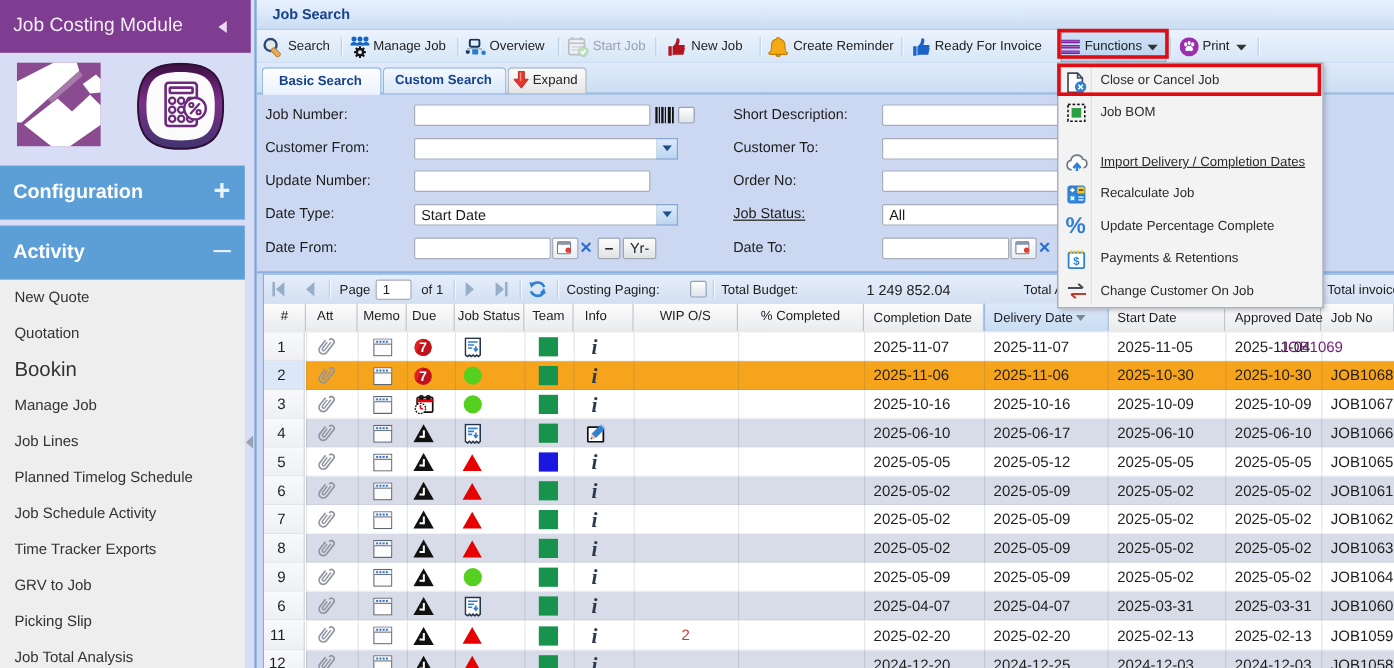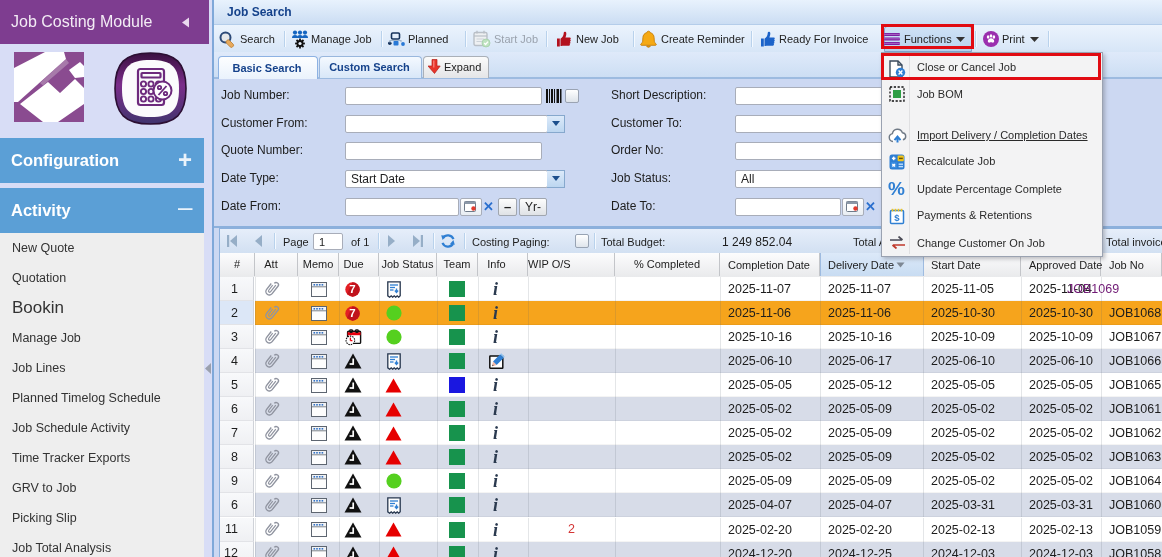--- a/index.html
+++ b/index.html
@@ -123,21 +123,21 @@
 <div class="a tbtxt" style="left:311px;top:33px;">Manage Job</div>
 <div class="a sep" style="left:381px;top:31px;height:16px;"></div>
 
 <svg class="a" style="left:388px;top:32px" width="17" height="14" viewBox="0 0 17 14">
  <circle cx="1.8" cy="11.2" r="1.8" fill="#16335c"></circle>
  <rect x="3.5" y="1" width="8" height="6" rx="1.2" fill="none" stroke="#16335c" stroke-width="1.6"></rect>
  <polyline points="2,10.5 2,8.5 13,8.5 13,10" fill="none" stroke="#9db4cc" stroke-width="1.2"></polyline>
  <rect x="5.5" y="9" width="5" height="4.5" rx="0.8" fill="#2979d6"></rect>
  <circle cx="15" cy="12" r="1.9" fill="#2979d6"></circle>
 </svg>
-<div class="a tbtxt" style="left:408px;top:33px;">Planned</div>
+<div class="a tbtxt" style="left:408px;top:33px;">Overview</div>
 <div class="a sep" style="left:465px;top:31px;height:16px;"></div>
 
 <svg class="a" style="left:473px;top:30px" width="18" height="18" viewBox="0 0 18 18">
  <rect x="1" y="2.5" width="13" height="13" rx="1.5" fill="#eef0f2" stroke="#b9bfc7" stroke-width="1.4"></rect>
  <line x1="1" y1="6" x2="14" y2="6" stroke="#b9bfc7" stroke-width="1.2"></line>
  <line x1="4" y1="0.8" x2="4" y2="3.6" stroke="#b9bfc7" stroke-width="1.4"></line>
  <line x1="11" y1="0.8" x2="11" y2="3.6" stroke="#b9bfc7" stroke-width="1.4"></line>
  <g stroke="#ccd2d8" stroke-width="1">
       <line x1="3.5" y1="9" x2="11.5" y2="9"></line>
       <line x1="3.5" y1="11.5" x2="11.5" y2="11.5"></line>
@@ -225,21 +225,21 @@
       <rect x="14" width="1.5" height="14"></rect>
     </g>
   </svg>
 <div class="a" style="left:565px;top:89px;width:12px;height:12px;background:linear-gradient(#fff,#dde3ea);border:1px solid #9aa3b2;border-radius:2px;"></div>
 <div class="a lbl" style="left:221px;top:115.5px;">Customer From:</div>
 <div class="a inp" style="left:345px;top:114.5px;width:201px;height:16px;"></div>
 <div class="a combo-trig" style="left:547px;top:114.5px;width:17px;height:16px;"></div>
 <svg class="a" style="left:552px;top:120.5px" width="8" height="5" viewBox="0 0 8 5">
     <polygon points="0,0 8,0 4,5" fill="#1c4f8d"></polygon>
   </svg>
-<div class="a lbl" style="left:221px;top:143px;">Quote Number:</div>
+<div class="a lbl" style="left:221px;top:143px;">Update Number:</div>
 <div class="a inp" style="left:345px;top:142px;width:195px;height:16px;"></div>
 <div class="a lbl" style="left:221px;top:171px;">Date Type:</div>
 <div class="a inp" style="left:345px;top:170px;width:201px;height:16px;"></div>
 <div class="a lbl" style="left:351px;top:172px;">Start Date</div>
 <div class="a combo-trig" style="left:547px;top:170px;width:17px;height:16px;"></div>
 <svg class="a" style="left:552px;top:176px" width="8" height="5" viewBox="0 0 8 5">
     <polygon points="0,0 8,0 4,5" fill="#1c4f8d"></polygon>
   </svg>
 <div class="a lbl" style="left:221px;top:198.5px;">Date From:</div>
 <div class="a inp" style="left:345px;top:197.5px;width:112px;height:16px;"></div>
@@ -256,21 +256,21 @@
 <div class="a lbl" style="left:611px;top:88px;">Short Description:</div>
 <div class="a inp" style="left:735px;top:87px;width:195px;height:16px;"></div>
 <div class="a lbl" style="left:611px;top:115.5px;">Customer To:</div>
 <div class="a inp" style="left:735px;top:114.5px;width:201px;height:16px;"></div>
 <div class="a combo-trig" style="left:937px;top:114.5px;width:17px;height:16px;"></div>
 <svg class="a" style="left:942px;top:120.5px" width="8" height="5" viewBox="0 0 8 5">
     <polygon points="0,0 8,0 4,5" fill="#1c4f8d"></polygon>
   </svg>
 <div class="a lbl" style="left:611px;top:143px;">Order No:</div>
 <div class="a inp" style="left:735px;top:142px;width:195px;height:16px;"></div>
-<div class="a lbl" style="left:611px;top:171px;">Job Status:</div>
+<div class="a lbl" style="left:611px;top:171px;text-decoration:underline;">Job Status:</div>
 <div class="a inp" style="left:735px;top:170px;width:201px;height:16px;"></div>
 <div class="a lbl" style="left:741px;top:172px;">All</div>
 <div class="a combo-trig" style="left:937px;top:170px;width:17px;height:16px;"></div>
 <svg class="a" style="left:942px;top:176px" width="8" height="5" viewBox="0 0 8 5">
     <polygon points="0,0 8,0 4,5" fill="#1c4f8d"></polygon>
   </svg>
 <div class="a lbl" style="left:611px;top:198.5px;">Date To:</div>
 <div class="a inp" style="left:735px;top:197.5px;width:104px;height:16px;"></div>
 <div class="a" style="left:842px;top:197.5px;width:20px;height:16px;background:linear-gradient(#fff,#e8edf3);border:1px solid #a8adb9;border-radius:2px;"></div>
 <svg class="a" style="left:846px;top:199.5px" width="12" height="12" viewBox="0 0 12 12">
@@ -330,21 +330,21 @@
 <div class="a" style="left:298px;top:253px;width:40px;height:23px;text-align:center;line-height:23px;font-size:11px;color:#1d1d1d;">Memo</div>
 <div class="a" style="left:339px;top:253px;width:39px;height:23px;border-right:1px solid #c3c5c9;"></div>
 <div class="a" style="left:334px;top:253px;width:39px;height:23px;text-align:center;line-height:23px;font-size:11px;color:#1d1d1d;">Due</div>
 <div class="a" style="left:379px;top:253px;width:57px;height:23px;border-right:1px solid #c3c5c9;"></div>
 <div class="a" style="left:379px;top:253px;width:57px;height:23px;text-align:center;line-height:23px;font-size:11px;color:#1d1d1d;">Job Status</div>
 <div class="a" style="left:437px;top:253px;width:40px;height:23px;border-right:1px solid #c3c5c9;"></div>
 <div class="a" style="left:437px;top:253px;width:40px;height:23px;text-align:center;line-height:23px;font-size:11px;color:#1d1d1d;">Team</div>
 <div class="a" style="left:478px;top:253px;width:49px;height:23px;border-right:1px solid #c3c5c9;"></div>
 <div class="a" style="left:472px;top:253px;width:49px;height:23px;text-align:center;line-height:23px;font-size:11px;color:#1d1d1d;">Info</div>
 <div class="a" style="left:528px;top:253px;width:86px;height:23px;border-right:1px solid #c3c5c9;"></div>
-<div class="a" style="left:528px;top:253px;width:86px;height:23px;text-align:left;line-height:23px;font-size:11px;color:#1d1d1d;">WIP O/S</div>
+<div class="a" style="left:528px;top:253px;width:86px;height:23px;text-align:center;line-height:23px;font-size:11px;color:#1d1d1d;">WIP O/S</div>
 <div class="a" style="left:615px;top:253px;width:104px;height:23px;border-right:1px solid #c3c5c9;"></div>
 <div class="a" style="left:615px;top:253px;width:104px;height:23px;text-align:center;line-height:23px;font-size:11px;color:#1d1d1d;">% Completed</div>
 <div class="a" style="left:720px;top:253px;width:99px;height:23px;border-right:1px solid #c3c5c9;"></div>
 <div class="a plbl" style="left:728px;top:259px;">Completion Date</div>
 <div class="a" style="left:820px;top:253px;width:102px;height:23px;background:linear-gradient(#dce9f9,#c8dcf2);border-right:1px solid #9ebbe0;border-left:1px solid #9ebbe0;"></div>
 <div class="a plbl" style="left:828px;top:259px;">Delivery Date</div>
 <svg class="a" style="left:896px;top:262px" width="9" height="6" viewBox="0 0 9 6">
     <polygon points="0.5,0.5 8.5,0.5 4.5,5.5" fill="#7e8894"></polygon>
   </svg>
 <div class="a" style="left:923px;top:253px;width:97px;height:23px;border-right:1px solid #c3c5c9;"></div>

